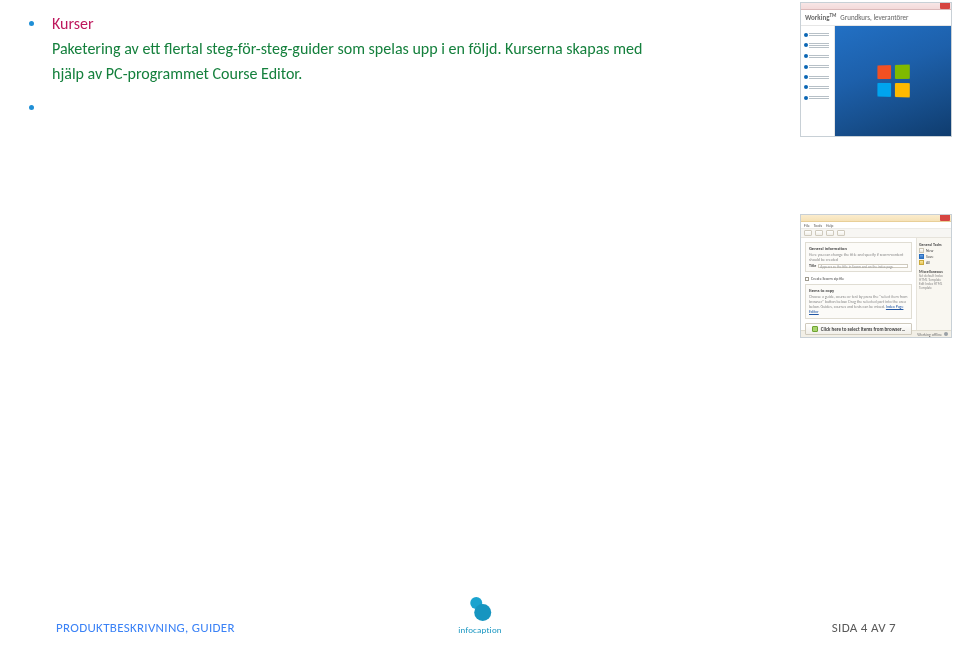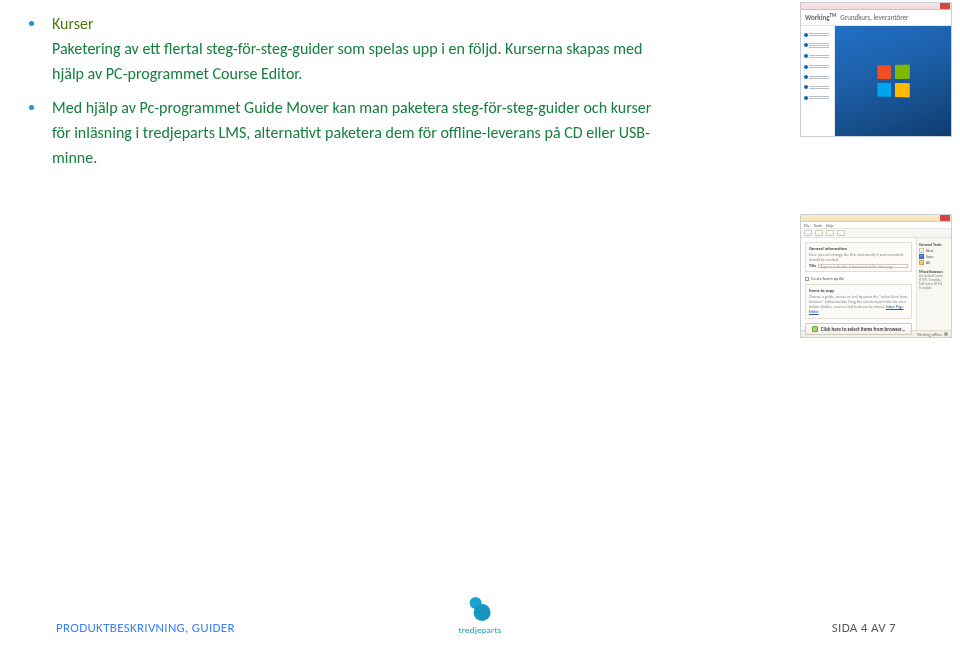--- a/index.html
+++ b/index.html
@@ -25,21 +25,21 @@
   .content li { padding-left: 30px; position: relative; margin-bottom: 10px; }
   .bullet {
     position: absolute;
     left: 7px;
     top: 9px;
     width: 5px;
     height: 5px;
     border-radius: 50%;
     background: #1f8fd6;
   }
-  .li-head { color: #4d7c0f; font-weight: 300; }
+  .li-head { color: #be185d; font-weight: 300; }
   .li-body { color: #15803d; max-width: 600px; }
 
   
   .thumb {
     position: absolute;
     border: 1px solid #c8d0d6;
     background: #fff;
     font-size: 5px;
     color: #555;
     overflow: hidden;
@@ -214,21 +214,20 @@
 
 <div class="content">
   <ul>
     <li>
       <span class="bullet"></span>
       <div class="li-head">Kurser</div>
       <div class="li-body">Paketering av ett flertal steg-för-steg-guider som spelas upp i en följd. Kurserna skapas med hjälp av PC-programmet Course Editor.</div>
     </li>
     <li>
       <span class="bullet"></span>
-      <div class="li-body">Med hjälp av Pc-programmet Guide Mover kan man paketera steg-för-steg-guider och kurser för inläsning i tredjeparts LMS, alternativt paketera dem för offline-leverans på CD eller USB-minne.</div>
     </li>
   </ul>
 </div>
 
 <div class="thumb thumb1">
   <div class="t1-titlebar">
     <div class="t1-close"></div>
   </div>
   <div class="t1-header">
     <span class="t1-brand">
@@ -323,16 +322,16 @@
   </div>
 </div>
 
 <div class="footer">
   <div class="footer-left">PRODUKTBESKRIVNING, GUIDER</div>
   <div class="footer-center">
     <div class="logo-circles">
       <div class="c1"></div>
         <div class="c2"></div>
     </div>
-    <div class="logo-text">tredjeparts</div>
+    <div class="logo-text">infocaption</div>
   </div>
   <div class="footer-right">SIDA 4 AV 7</div>
 </div>
 
 </body></html>

